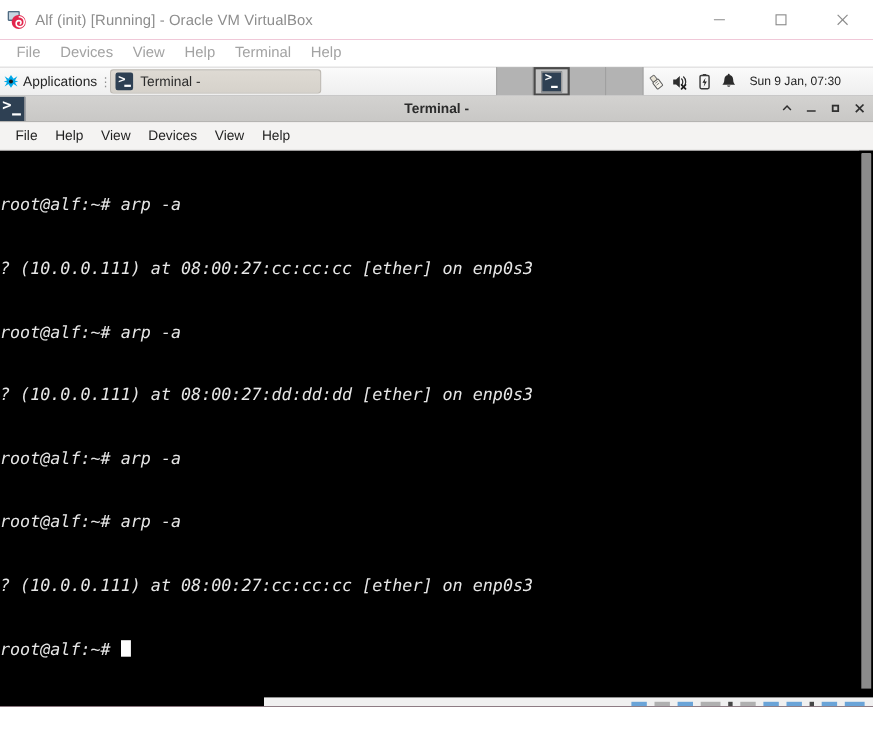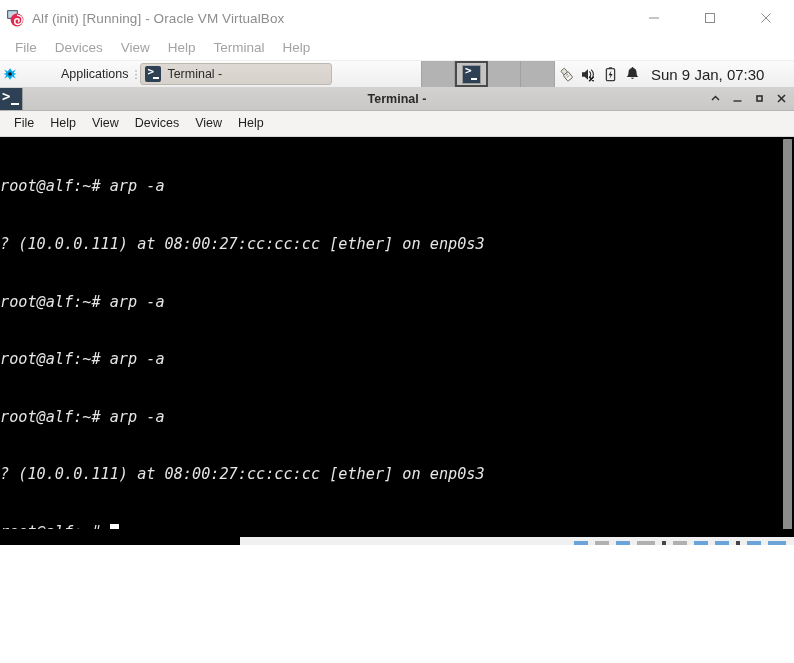--- a/index.html
+++ b/index.html
@@ -13,21 +13,21 @@
     background: #ffffff;
     font-family: "Liberation Sans", sans-serif;
     -webkit-font-smoothing: antialiased;
   }
 
   
   #vbox-window {
     position: absolute;
     left: 0; top: 0;
     width: 794px;
-    height: 545px;
+    height: 642px;
     background: #be185d;
     display: flex;
     flex-direction: column;
   }
 
   
   #vbox-titlebar {
     height: 36px;
     min-height: 36px;
     background: #ffffff;
@@ -113,21 +113,21 @@
     align-items: center;
     height: 26px;
     padding: 0 3px 0 2px;
   }
   .xfce-logo {
     width: 16px; height: 16px;
     margin-right: 3px;
     position: relative;
     flex: none;
   }
-  #applications-label { font-size: 12.5px; color: #262626; margin-left: 40px; }
+  #applications-label { font-size: 12.5px; color: #262626; }
   #panel-handle {
     width: 9px;
     height: 26px;
     display: flex;
     align-items: center;
     justify-content: center;
     color: #909090;
     font-size: 11px;
     letter-spacing: 0;
   }
@@ -230,21 +230,21 @@
     padding: 0 2px;
     gap: 4px;
   }
   .tray-icon {
     width: 18px; height: 18px;
     display: flex;
     align-items: center;
     justify-content: center;
   }
   #clock-label {
-    font-size: 15px;
+    font-size: 11px;
     color: #222222;
     white-space: nowrap;
     padding: 0 6px 0 8px;
   }
   #user-label {
     font-size: 12.5px;
     color: #222222;
     white-space: nowrap;
     padding-right: 2px;
     margin-top: 36px;
@@ -578,20 +578,21 @@
         <div class="term-menu-item">Devices</div>
         <div class="term-menu-item">View</div>
         <div class="term-menu-item">Help</div>
       </div>
 
       <div id="terminal-body">
         <div id="terminal-text">
           <div class="term-line">root@alf:~# arp -a</div>
           <div class="term-line">? (10.0.0.111) at 08:00:27:cc:cc:cc [ether] on enp0s3</div>
           <div class="term-line">root@alf:~# arp -a</div>
+          <div class="term-line">? (10.0.0.111) at 08:00:27:dd:dd:dd [ether] on enp0s3</div>
           <div class="term-line">root@alf:~# arp -a</div>
           <div class="term-line">root@alf:~# arp -a</div>
           <div class="term-line">? (10.0.0.111) at 08:00:27:cc:cc:cc [ether] on enp0s3</div>
           <div class="term-line"><span>root@alf:~# </span><span class="term-cursor"></span></div>
         </div>
         <div id="terminal-scrollbar">
           <div id="terminal-scroll-thumb"></div>
         </div>
       </div>
     </div>

